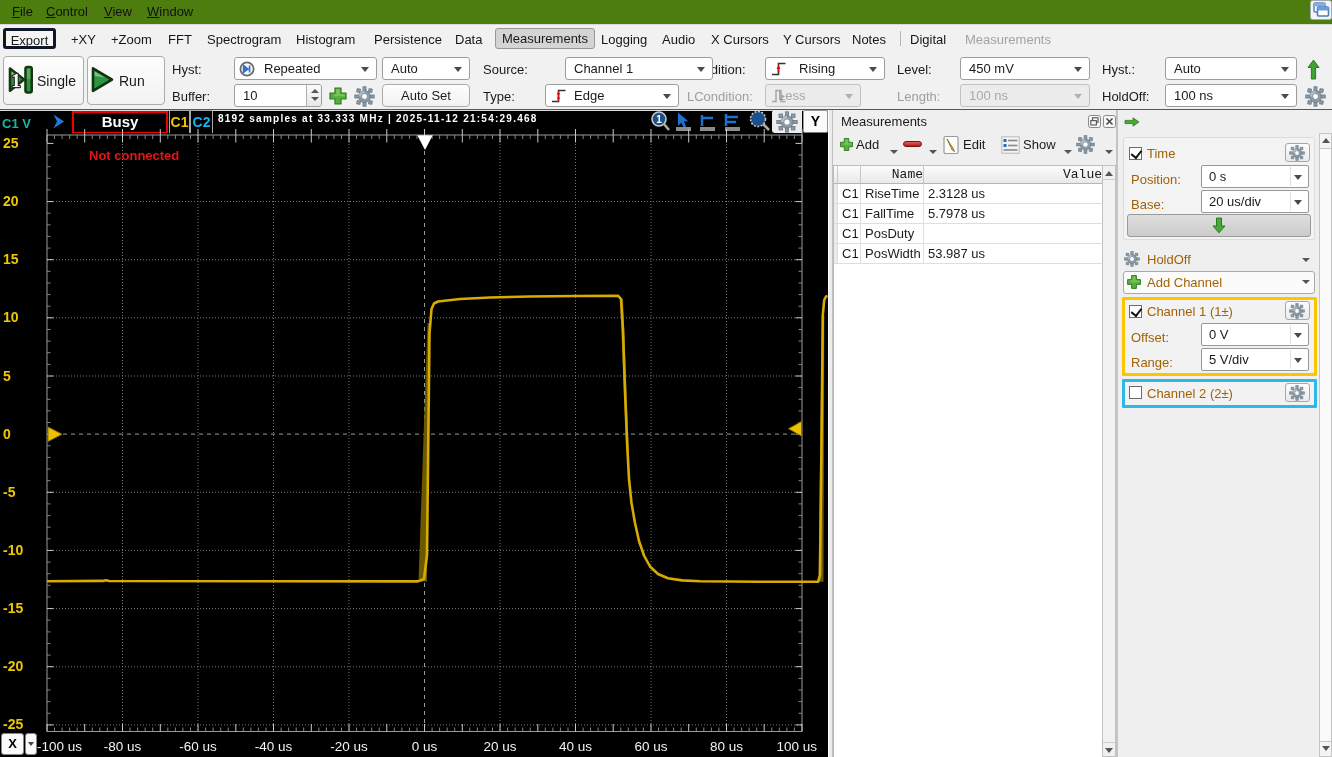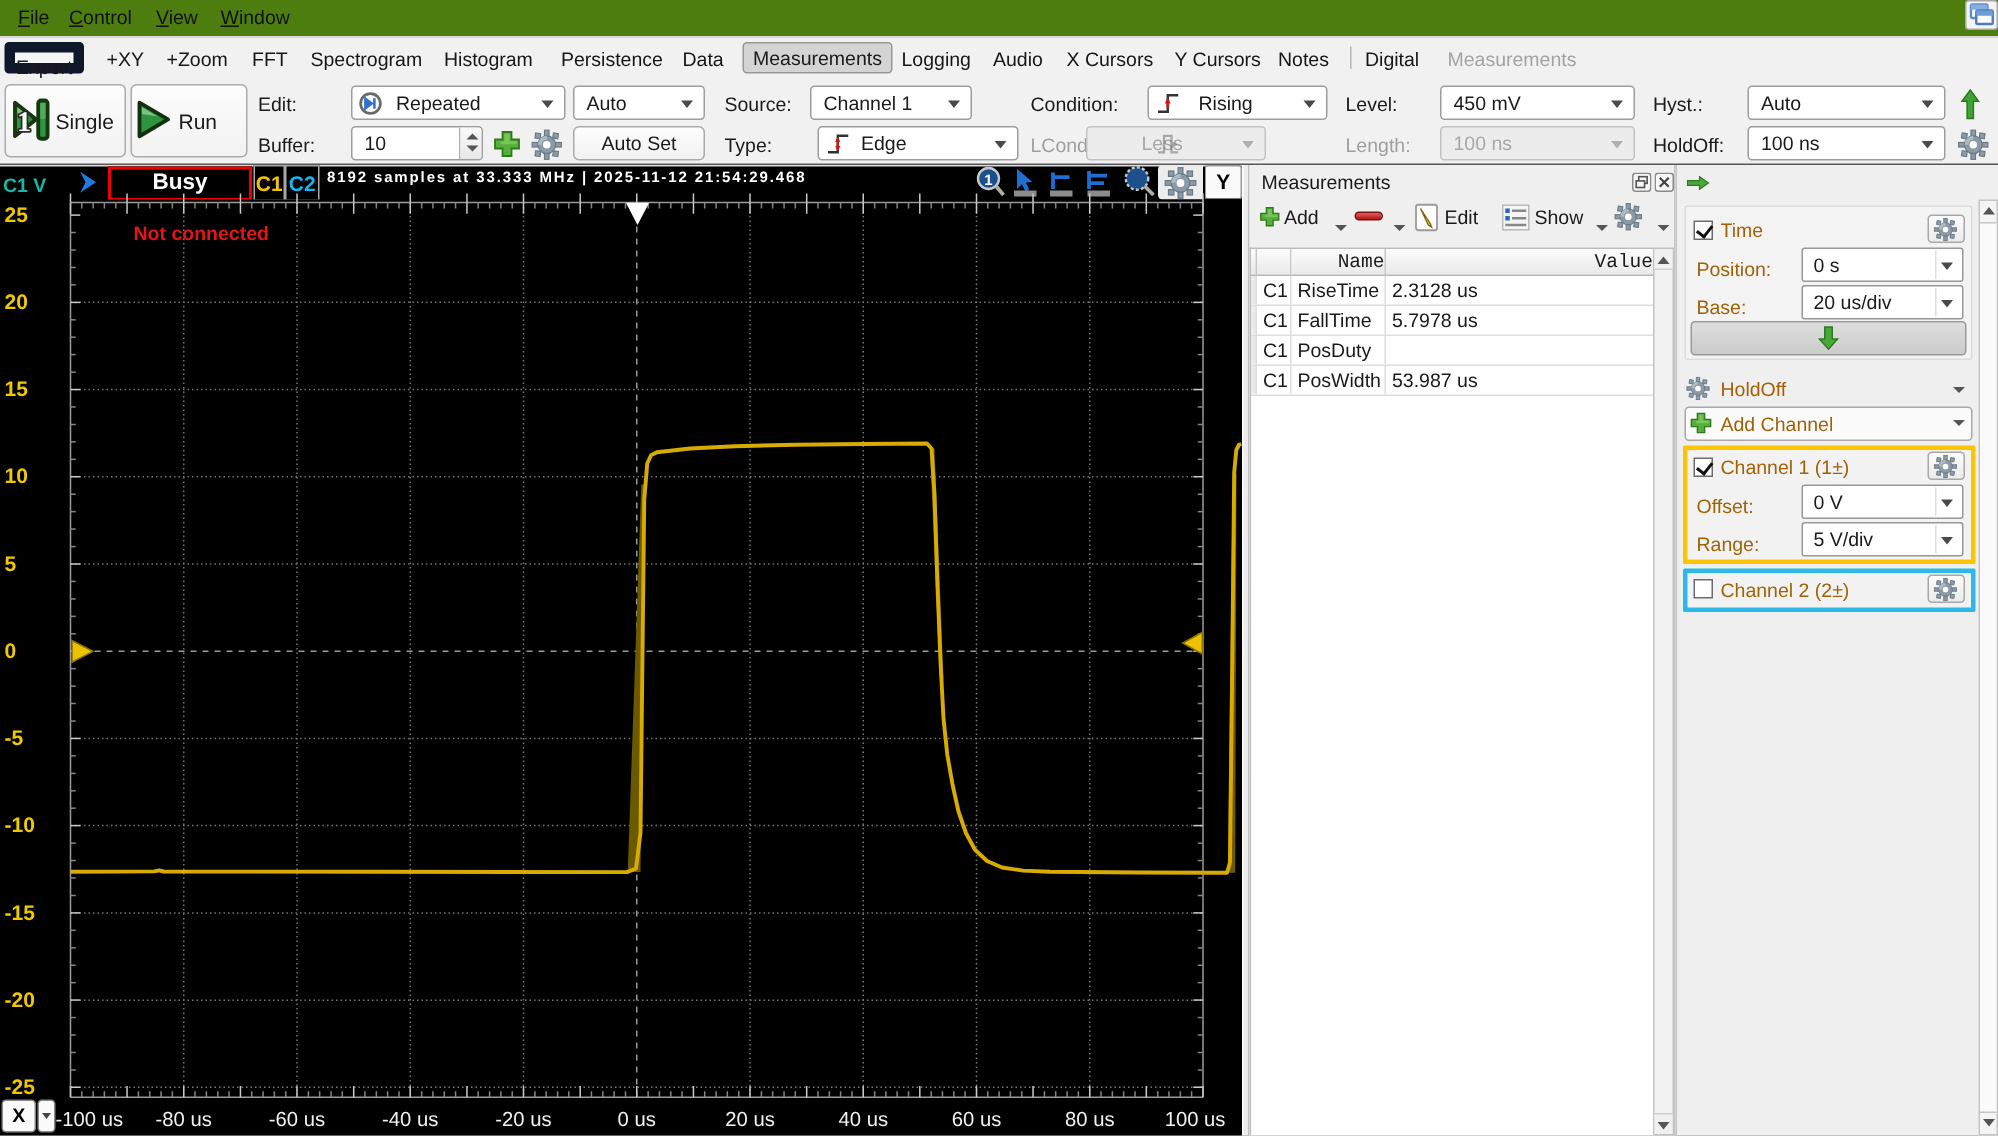--- a/index.html
+++ b/index.html
@@ -9,21 +9,21 @@
 #app { position:relative; width:1332px; height:757px; }
 
 #menubar { position:absolute; left:0; top:0; width:1332px; height:25px;
   background:#4d7c0f; border-bottom:1px solid #d8d8d8; }
 .menuitem { position:absolute; top:4px; font-size:13px; color:#111; }
 
 #tabbar { position:absolute; left:0; top:25px; width:1332px; height:27px; background:#f1f1f1; }
 .tab { position:absolute; top:7px; font-size:13px; color:#161616; white-space:nowrap; }
 .tabgray { color:#a3a3a3; }
 #exportbtn { position:absolute; left:3px; top:3px; width:53px; height:21px;
-  border:7px solid #0f172a; border-radius:3px; background:#f5f5f5; text-align:center;
+  border:3px solid #0f172a; border-radius:3px; background:#f5f5f5; text-align:center;
   line-height:19px; font-size:13px; }
 #seltab { position:absolute; left:495px; top:3px; width:100px; height:21px;
   border:1px solid #979797; border-radius:3px; background:#d4d4d4; text-align:center;
   line-height:19px; font-size:13px; }
 .tabsep { position:absolute; left:900px; top:6px; width:1px; height:15px; background:#b5b5b5; }
 
 #toolbar { position:absolute; left:0; top:52px; width:1332px; height:58px;
   background:#f1f1f1; border-bottom:1px solid #585858; }
 .tlabel { position:absolute; font-size:13px; color:#1a1a1a; }
 .tlabel.gray { color:#9f9f9f; }
@@ -125,40 +125,40 @@
     <div class="tabsep"></div>
     <span class="tab" style="left:910px">Digital</span>
     <span class="tab tabgray" style="left:965px">Measurements</span>
   </div>
 
   <div id="toolbar">
     <div class="bigbtn" style="left:3px;width:81px"></div>
     <div class="bigbtn" style="left:87px;width:78px"></div>
     <span class="tlabel" style="left:37px;top:21px;font-size:14px">Single</span>
     <span class="tlabel" style="left:119px;top:21px;font-size:14px">Run</span>
-    <span class="tlabel" style="left:172px;top:10px">Edit:</span>
+    <span class="tlabel" style="left:172px;top:10px">Hyst:</span>
     <span class="tlabel" style="left:172px;top:37px">Buffer:</span>
     <span class="tlabel" style="left:483px;top:10px">Source:</span>
     <span class="tlabel" style="left:483px;top:37px">Type:</span>
     <span class="tlabel" style="left:687px;top:10px">Condition:</span>
     <span class="tlabel gray" style="left:687px;top:37px">LCondition:</span>
     <span class="tlabel" style="left:897px;top:10px">Level:</span>
     <span class="tlabel gray" style="left:897px;top:37px">Length:</span>
     <span class="tlabel" style="left:1102px;top:10px">Hyst.:</span>
     <span class="tlabel" style="left:1102px;top:37px">HoldOff:</span>
     <div class="combo" style="left:234px;top:5px;width:143px;padding-left:29px">Repeated<span class="arr"></span></div>
     <div class="combo" style="left:382px;top:5px;width:88px">Auto<span class="arr"></span></div>
-    <div class="combo" style="left:540px;top:5px;width:108px">Channel 1<span class="arr"></span></div>
+    <div class="combo" style="left:565px;top:5px;width:148px">Channel 1<span class="arr"></span></div>
     <div class="combo" style="left:765px;top:5px;width:120px;padding-left:33px">Rising<span class="arr"></span></div>
     <div class="combo" style="left:960px;top:5px;width:130px">450 mV<span class="arr"></span></div>
     <div class="combo" style="left:1165px;top:5px;width:132px">Auto<span class="arr"></span></div>
     <div class="combo" style="left:234px;top:32px;width:88px;border-radius:3px">10</div>
     <div class="bigbtn" style="left:382px;top:32px;width:88px;height:23px;text-align:center;line-height:21px;font-size:13px">Auto Set</div>
     <div class="combo" style="left:545px;top:32px;width:134px;padding-left:28px">Edge<span class="arr"></span></div>
-    <div class="combo dis" style="left:724px;top:32px;width:120px;padding-left:36px">Less<span class="arr"></span></div>
+    <div class="combo dis" style="left:765px;top:32px;width:96px;padding-left:12px">Less<span class="arr"></span></div>
     <div class="combo dis" style="left:960px;top:32px;width:130px">100 ns<span class="arr"></span></div>
     <div class="combo" style="left:1165px;top:32px;width:132px">100 ns<span class="arr"></span></div>
     <div id="tbicons">
         <svg class="abs" style="left:7px;top:12px" width="30" height="32" viewBox="0 0 30 32">
 <path d="M3,4.5 L17,15.6 L3,26.7 Z" fill="#2d9440" stroke="#17380f" stroke-width="2.6" stroke-linejoin="round"></path>
 <path d="M4.6,7.5 L13,14 L4.6,11.5 Z" fill="#90cb93" opacity="0.85"></path>
 <rect x="18.5" y="3" width="6.2" height="25.5" rx="2" fill="#2d9440" stroke="#17380f" stroke-width="2.6"></rect>
 <rect x="19.8" y="4.6" width="3.6" height="10.5" fill="#5cb46a" opacity="0.75"></rect>
 <text x="9" y="23" font-size="19" font-weight="bold" fill="#fafafa" stroke="#2a2a2a" stroke-width="2.4" paint-order="stroke" stroke-linejoin="round" text-anchor="middle" font-family="Liberation Serif, serif">1</text>
 </svg>

